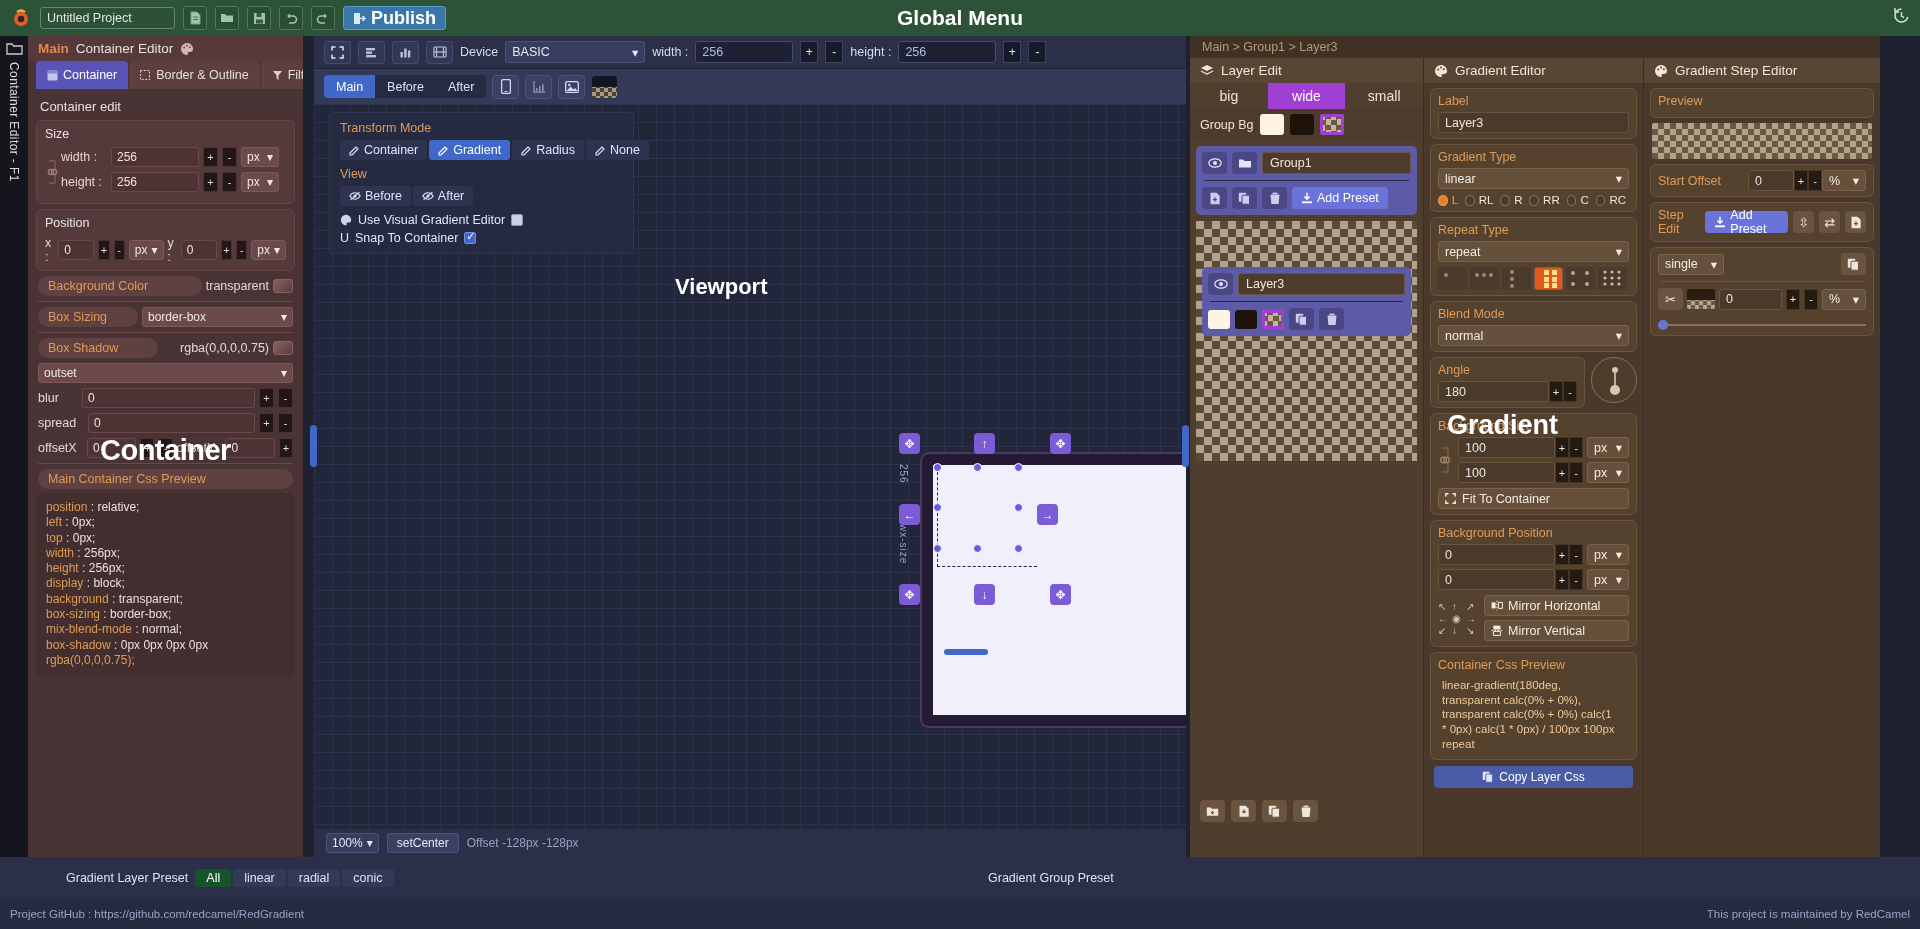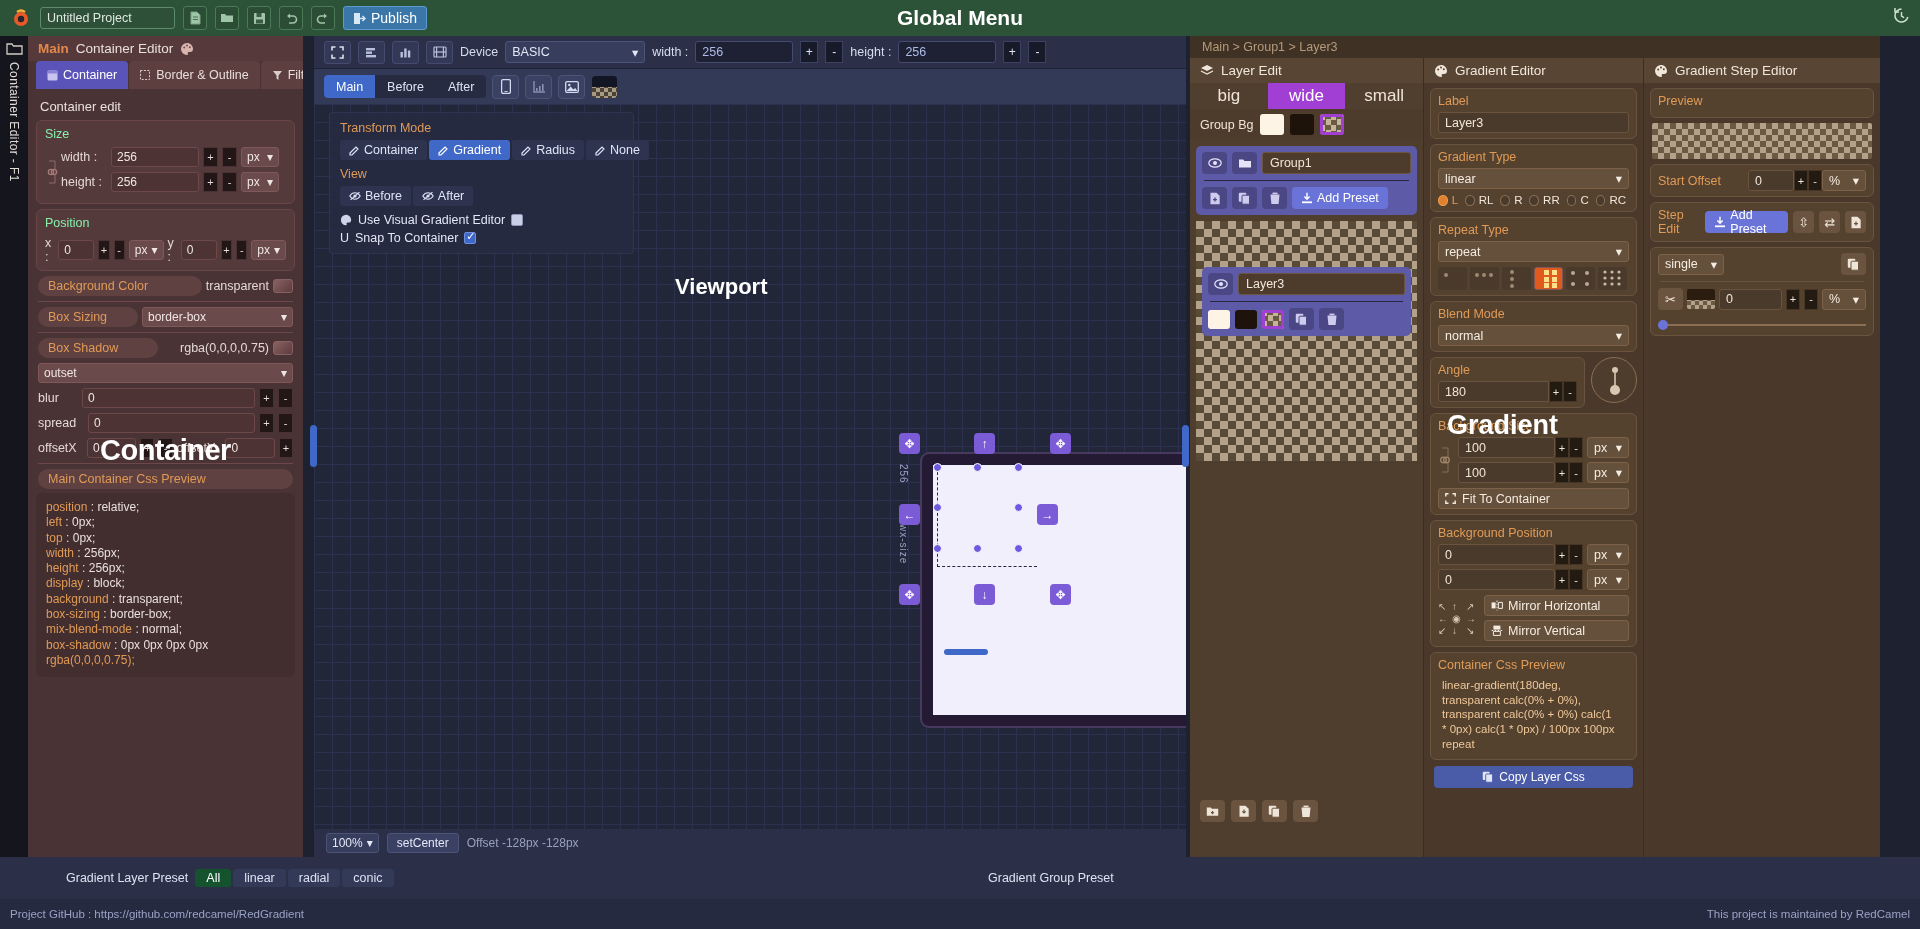--- a/index.html
+++ b/index.html
@@ -24,21 +24,21 @@
   .proj-name {
     width:135px; height:22px; background:#2e4f38; border:1px solid #5f8a6b; border-radius:3px;
     color:#dfe9e0; font-size:12.5px; padding:0 6px; display:flex; align-items:center;
   }
   .tb-btn {
     width:24px; height:24px; border:1px solid #4a7a56; border-radius:3px; background:#2b4c35;
     display:flex; align-items:center; justify-content:center; color:#cfe3d2;
   }
   .publish-btn {
     height:24px; background:#3a76a8; border:1px solid #5b9ccf; border-radius:3px;
-    color:#fff; font-size:14px; display:flex; align-items:center; gap:5px; padding:0 9px;
+    color:#fff; font-size:18px; display:flex; align-items:center; gap:5px; padding:0 9px;font-weight:bold;
   }
   .global-menu-title {
     position:absolute; left:0; top:0; width:1920px; height:36px;
     display:flex; align-items:center; justify-content:center;
     font-size:21px; font-weight:bold; color:#fff; pointer-events:none;
   }
   .history-icon { position:absolute; right:10px; top:7px; color:#cfe3d2; }
 
   
   .left-rail {
@@ -62,21 +62,21 @@
     flex:0 0 auto; display:flex; align-items:center; gap:5px; padding:0 11px;
     background:#5d3f40; color:#e8dedb; font-size:12.5px; border-radius:4px 4px 0 0;
   }
   .lp-tab.active { background:#5b54b8; color:#fff; }
   .lp-body { padding:6px 8px; height:793px; overflow:hidden; }
   .section-label { color:#e9e0dc; font-size:13px; margin:4px 2px 6px 4px; }
   .grp {
     background:#553a3b; border-radius:6px; padding:6px 8px; margin-bottom:5px;
     border:1px solid #6a4546;
   }
-  .grp-title { color:#86efac; font-size:12.5px; margin-bottom:6px; }
+  .grp-title { color:#e5e5e5; font-size:12.5px; margin-bottom:6px; }
   .row { display:flex; align-items:center; gap:4px; margin-bottom:5px; }
   .lbl { color:#e4d8d4; font-size:12.5px; }
   .inp {
     background:#4d3334; border:1px solid #6d4849; border-radius:3px; height:20px;
     color:#efe6e2; font-size:12px; padding:0 5px; display:flex; align-items:center;
   }
   .mini-btn {
     width:15px; height:20px; background:#231617; border:1px solid #4a3132;
     display:flex; align-items:center; justify-content:center; font-size:11px; color:#e7dcd8;
   }
@@ -210,21 +210,21 @@
     color:#b59a7c; font-size:12.5px; background:#3f3224; }
   .r-cols { display:flex; height:799px; }
   .rcol { height:799px; overflow:hidden; }
   .rcol.layer { width:234px; background:#4f3d2e; border-right:1px solid #3a2d21; }
   .rcol.grad { width:220px; background:#4a392b; border-right:1px solid #3a2d21; }
   .rcol.step { width:236px; background:#4a392b; }
   .r-head { height:25px; display:flex; align-items:center; gap:7px; padding:0 10px;
     background:#5a4staged; background:#584533; color:#f0e6da; font-size:13.5px; }
   .seg3 { display:flex; height:26px; }
   .seg3 > div { flex:1; display:flex; align-items:center; justify-content:center;
-    color:#efe4d8; font-size:17px; background:#503e2f; }
+    color:#efe4d8; font-size:14px; background:#503e2f; }
   .seg3 > div.active { background:#a13fd4; color:#fff; }
   .gbg-row { display:flex; align-items:center; gap:6px; padding:5px 10px; background:#4d3b2c; }
   .gbg-lbl { color:#efe4d8; font-size:12.5px; }
   .sw { width:24px; height:21px; border-radius:3px; }
   .sw.white { background:#fdf4e6; }
   .sw.black { background:#1d130a; }
   .sw.checker { background-image:conic-gradient(#6a5a43 0 25%, #c6b49a 0 50%, #6a5a43 0 75%, #c6b49a 0);
     background-size:11px 11px; outline:3px solid #a13fd4; outline-offset:-3px; }
   .group-card { margin:6px; background:#5d5aa8; border-radius:5px; padding:6px; }
   .gc-row { display:flex; align-items:center; gap:5px; }

